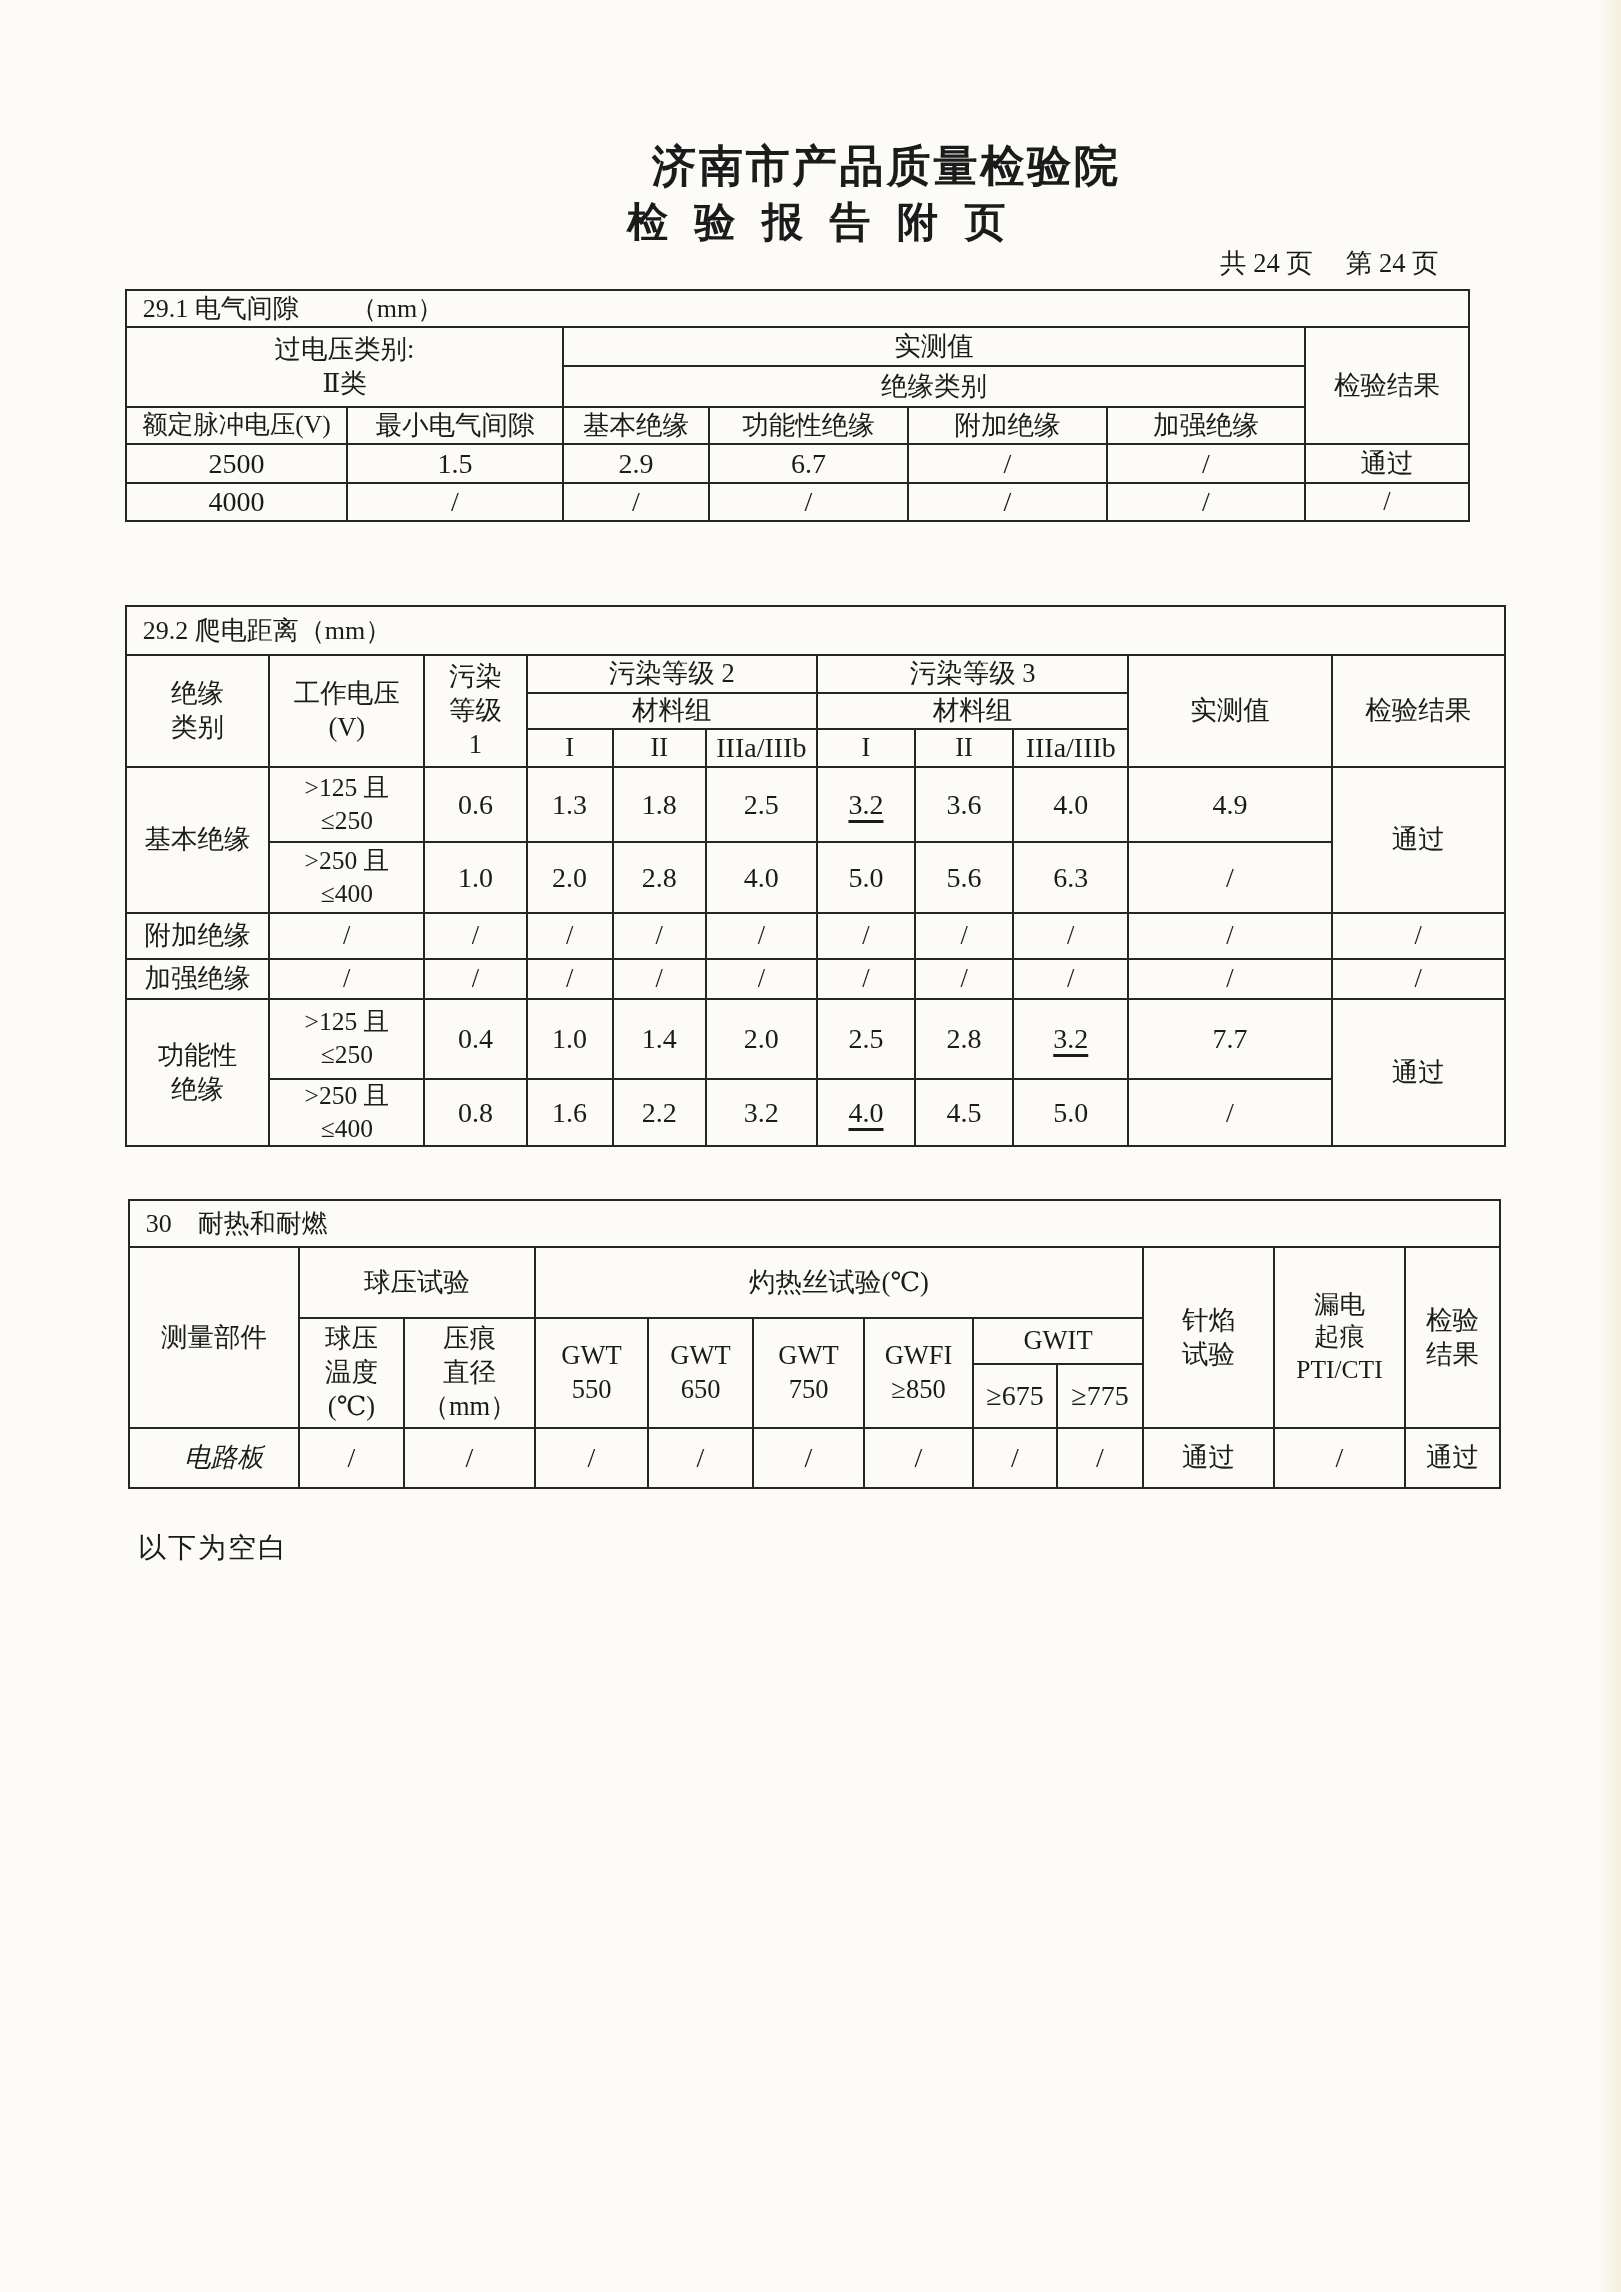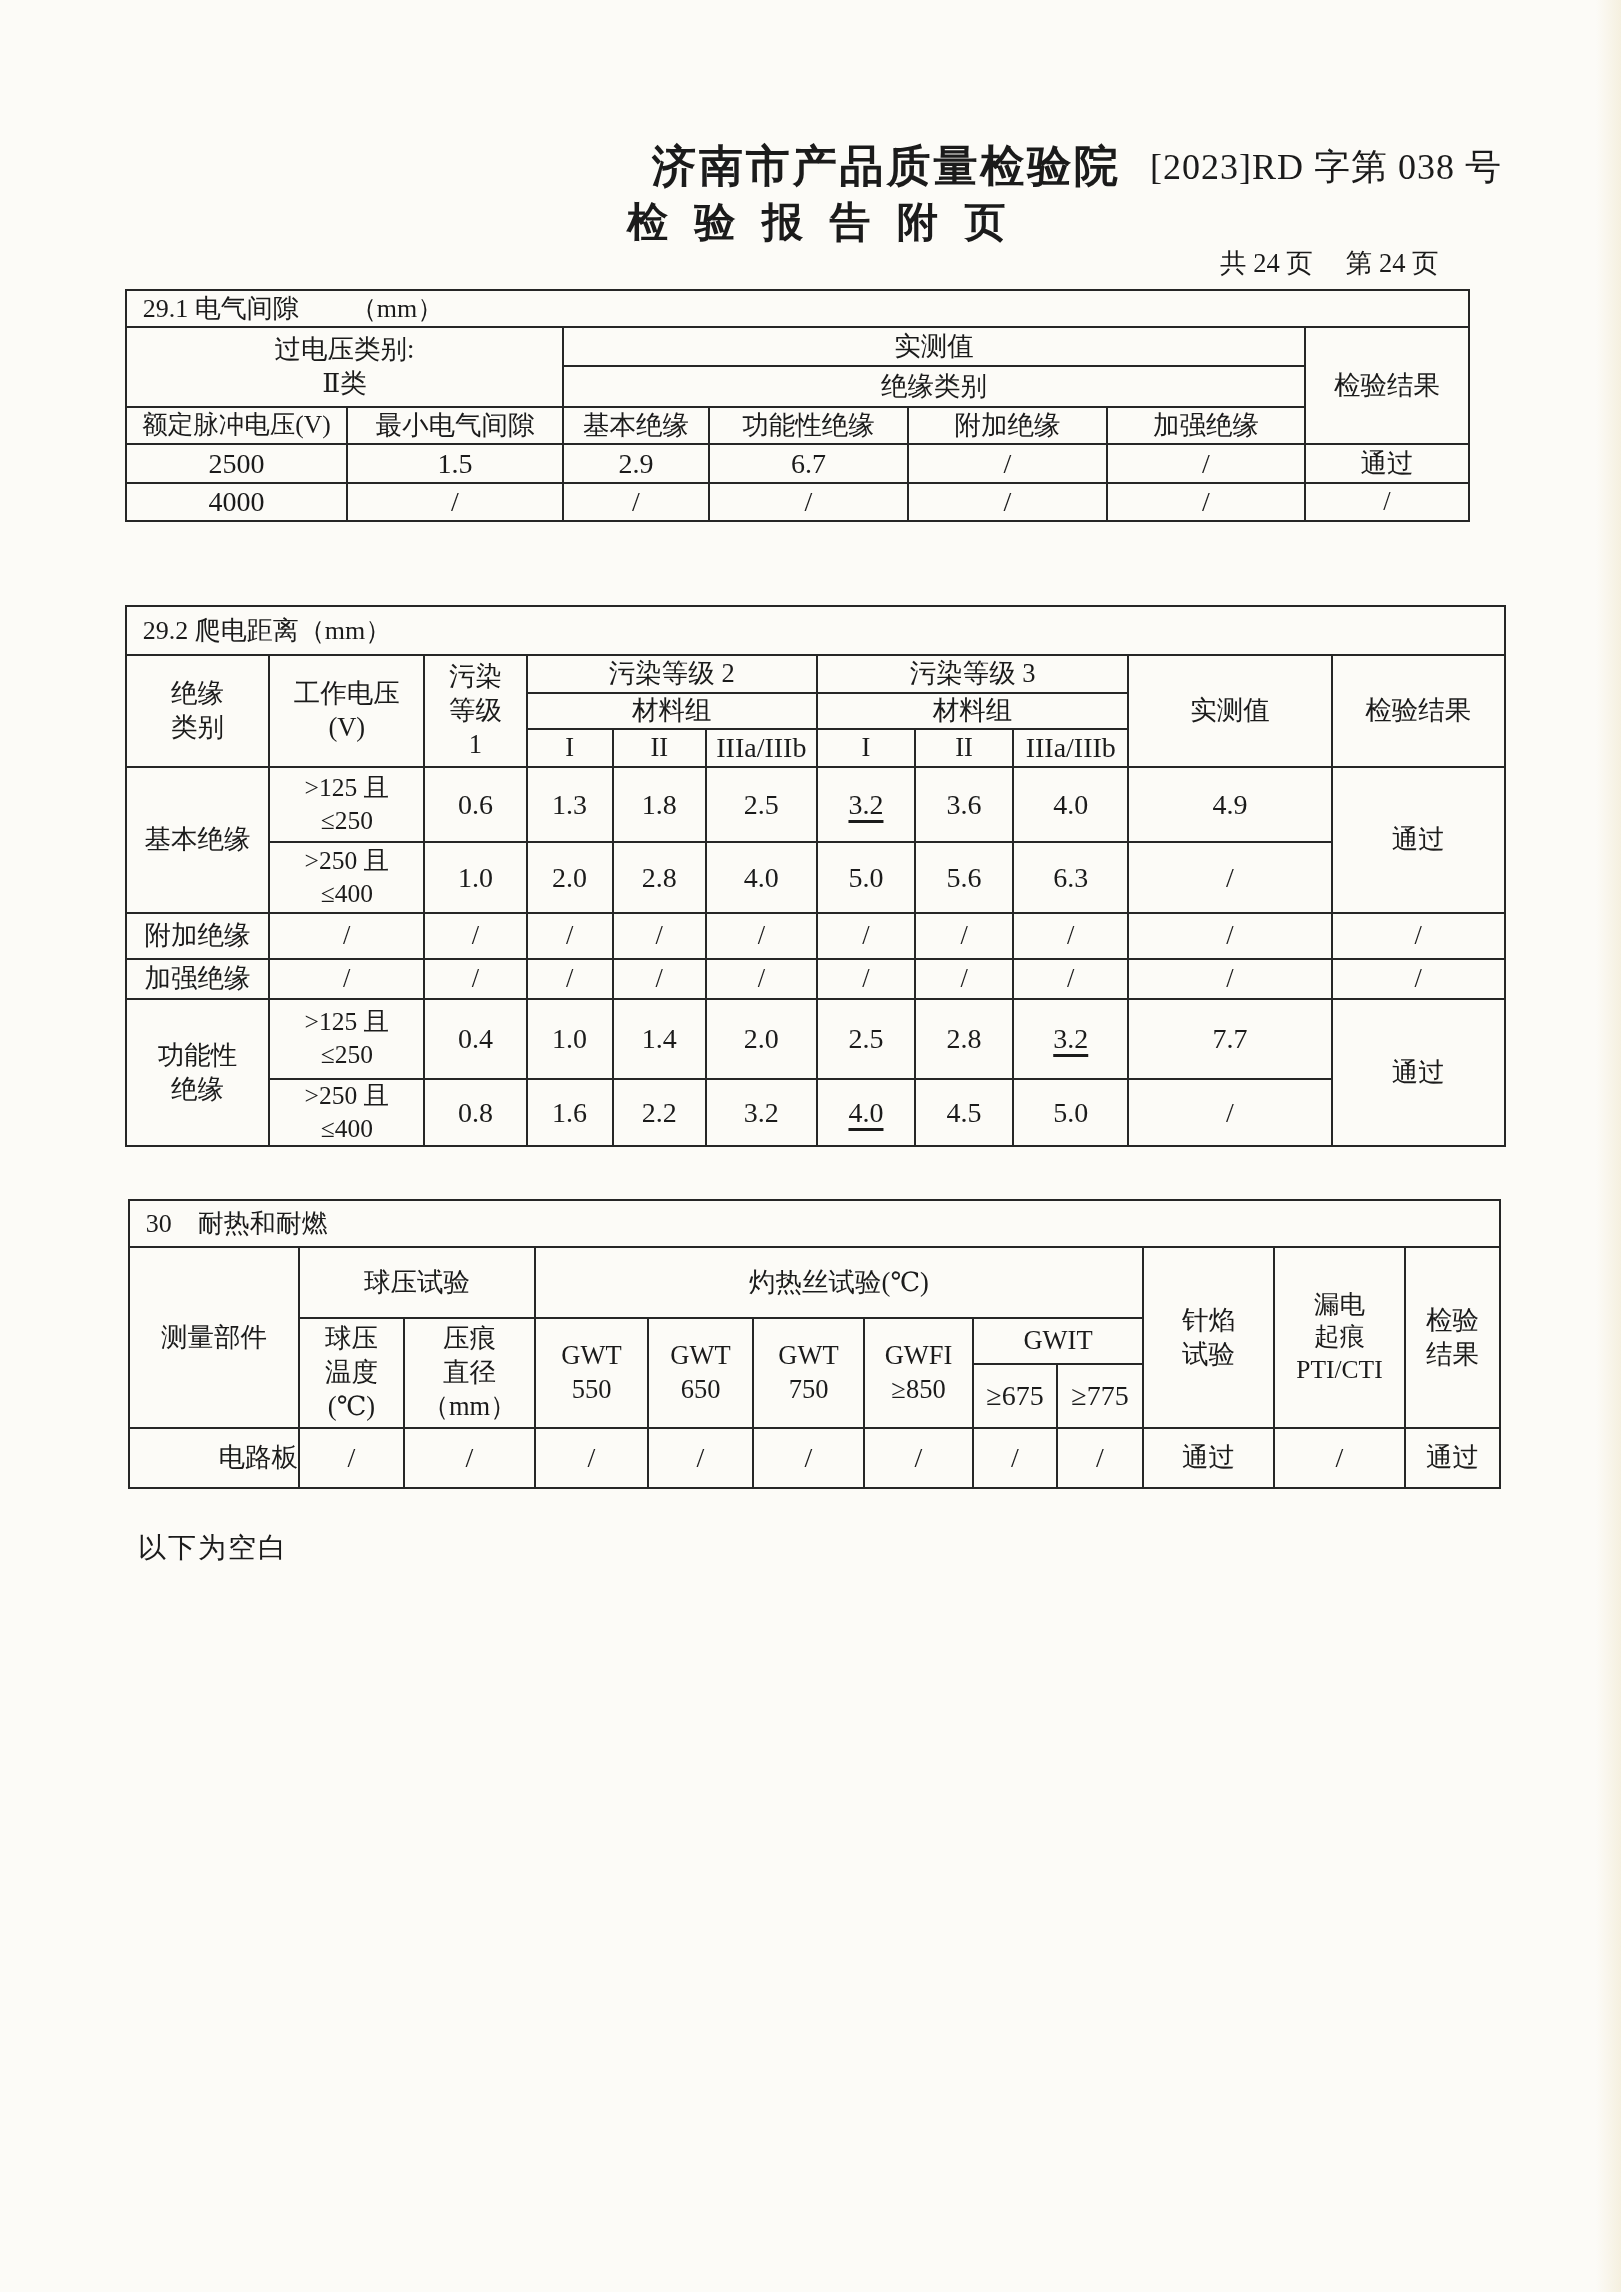--- a/index.html
+++ b/index.html
@@ -54,38 +54,37 @@
   tr.title-row td{
     text-align:left;
     padding-left:15.7px;
     font-size:26px;
   }
   tr.thickt td{border-top:2.9px solid #242424;}
   td.small{font-size:28px;margin-top:13px;}
   td.smallish{font-size:25.5px;}
   td.num{font-size:28px;}
   td.u{text-decoration:underline;text-decoration-thickness:2.5px;text-underline-offset:5.9px;}
-  td.leftpad{text-align:right;padding-left:20px;}
+  td.leftpad{text-align:center;padding-left:20px;font-style:italic;}
 
   #t1{left:125px;top:289px;width:1342px;}
   #t2{left:125px;top:605px;width:1381px;}
   #t3{left:128px;top:1199px;width:1371px;border-radius:21px;}
 
   .blank-note{
     position:absolute;left:138px;top:1529px;
     font-size:28px;letter-spacing:2px;
   }
 </style>
 </head>
 <body>
 
 <div class="page">
 
   <div class="hdr-institute">济南市产品质量检验院</div>
-  <div class="hdr-docno">[2023]RD 字第 038 号</div>
   <div class="hdr-subtitle">检验报告附页</div>
   <div class="hdr-pageinfo"><span>共 24 页</span><span class="gap">第 24 页</span></div>
 
   <table id="t1">
     <colgroup>
       <col style="width:221px">
         <col style="width:216px">
         <col style="width:146px">
       <col style="width:199px">
         <col style="width:199px">

